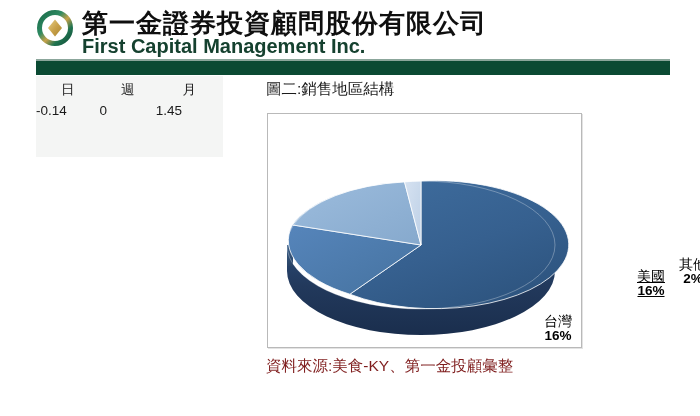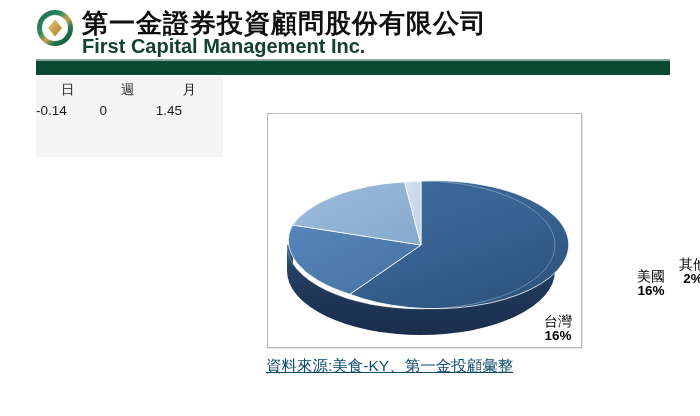--- a/index.html
+++ b/index.html
@@ -63,36 +63,36 @@
     font-size:15.5px;color:#1b1b1b;white-space:nowrap;
   }
   .chart-frame{
     position:absolute;left:267px;top:113px;width:313px;height:233px;
     background:#ffffff;
     border:1px solid #b9b9b9;
     box-shadow:1px 1px 0 #e3e3e3;
   }
   .chart-src{
     position:absolute;left:266px;top:356px;
-    font-size:15.5px;color:#0c4a6e;white-space:nowrap;text-decoration:underline;
+    font-size:15.5px;color:#7f1d1d;white-space:nowrap;
   }
 
   
   .pie-svg{position:absolute;left:0;top:0;width:313px;height:233px;}
 
   
   .plabel{
     position:absolute;color:#000;text-align:center;
     font-family:"Liberation Sans","DejaVu Sans",sans-serif;
     line-height:1.04;white-space:nowrap;
   }
   .plabel .nm{font-size:14px;font-weight:400;display:block;}
   .plabel .pct{font-size:13.5px;font-weight:700;display:block;}
 
-  .lbl-us  {left:360px;top:155px;width:46px;}
+  .lbl-us  {left:360px;top:155px;width:46px;text-decoration:underline;}
   .lbl-oth {left:404px;top:143px;width:42px;}
   .lbl-tw  {left:267px;top:200px;width:46px;}
 </style>
 </head>
 <body>
 
 <div class="page">
 
   <div class="hdr">
 
@@ -142,20 +142,21 @@
       <tbody>
         <tr>
           <td>-0.14</td>
           <td>0</td>
           <td>1.45</td>
         </tr>
       </tbody>
     </table>
   </div>
 
+  <div class="chart-title">圖二:銷售地區結構</div>
 
   <div class="chart-frame">
 
     <svg class="pie-svg" viewBox="0 0 313 233">
       <defs>
         <linearGradient id="cnTop" x1="0" y1="0" x2="0.6" y2="1">
           <stop offset="0%" stop-color="#3f6d9e"></stop>
           <stop offset="60%" stop-color="#36608f"></stop>
           <stop offset="100%" stop-color="#2e5580"></stop>
         </linearGradient>

